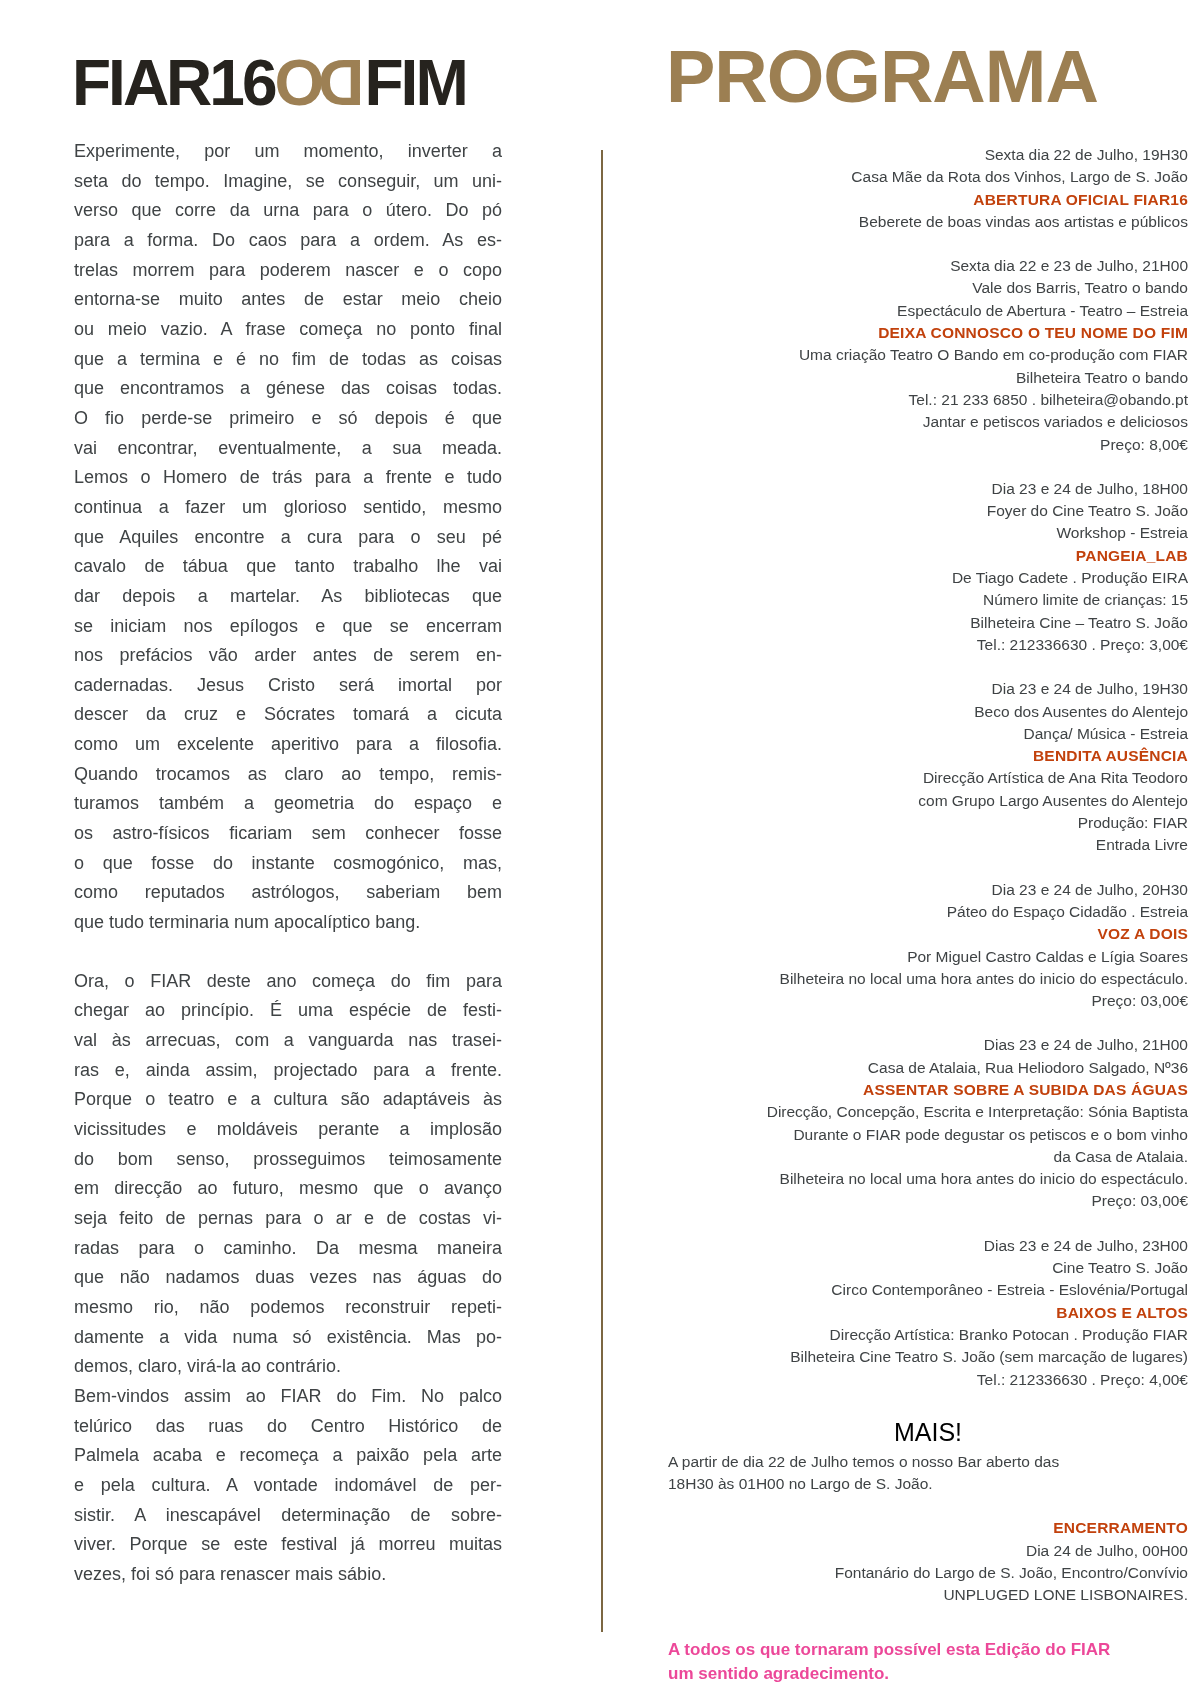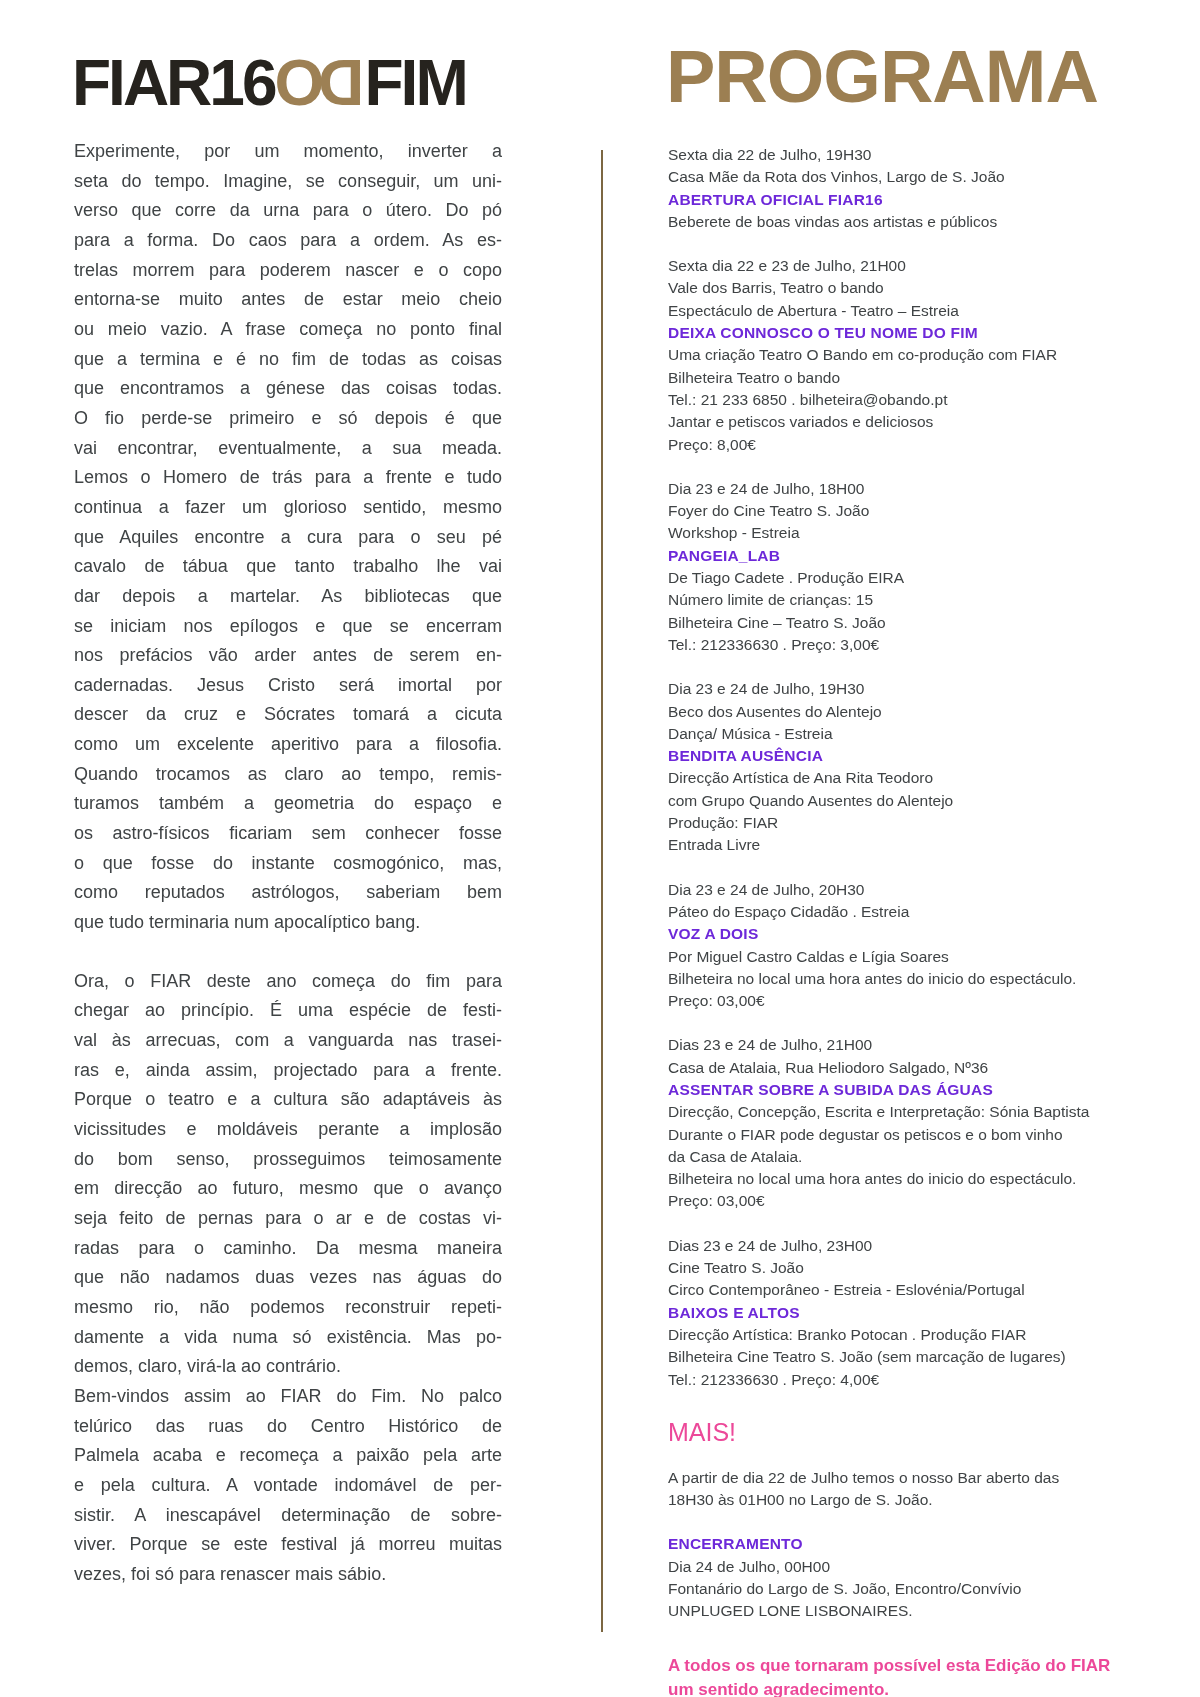--- a/index.html
+++ b/index.html
@@ -31,25 +31,25 @@
     font-size:18px;line-height:29.65px;color:#3f4345;
   }
   .intro-para.gap{margin-top:29px;}
   .jline{text-align:justify;text-align-last:justify;}
   .jline.last{text-align-last:left;}
   
   .program-col{
     position:absolute;left:668px;top:144px;width:520px;
     font-size:15.5px;line-height:22.3px;color:#3f4345;
   }
-  .event{margin-bottom:22px;}
+  .event{margin-bottom:22px;text-align:right;}
   .ev-line{white-space:nowrap;}
-  .ev-title{color:#6d28d9;font-weight:700;letter-spacing:0.2px;}
+  .ev-title{color:#c2410c;font-weight:700;letter-spacing:0.2px;}
   .mais{margin:26px 0 22px;}
-  .mais-heading{font-size:25px;line-height:30px;margin-bottom:20px;color:#ec4899;}
+  .mais-heading{font-size:25px;line-height:30px;margin-bottom:4px;color:#000000;text-align:center;}
   .thanks{margin-top:31px;font-weight:700;font-size:17px;line-height:24.5px;color:#ec4899;}
 </style>
 </head>
 <body>
 
 <div class="page">
 
   <div class="logo"><span>FIAR16</span><span class="gold">O</span><span class="gold mirrored">D</span><span>FIM</span></div>
 
   <h1 class="program-title">PROGRAMA</h1>
@@ -141,21 +141,21 @@
           <div class="ev-line">Número limite de crianças: 15</div>
           <div class="ev-line">Bilheteira Cine – Teatro S. João</div>
           <div class="ev-line">Tel.: 212336630 . Preço: 3,00€</div>
         </div>
         <div class="event">
           <div class="ev-line">Dia 23 e 24 de Julho, 19H30</div>
           <div class="ev-line">Beco dos Ausentes do Alentejo</div>
           <div class="ev-line">Dança/ Música - Estreia</div>
           <div class="ev-line ev-title">BENDITA AUSÊNCIA</div>
           <div class="ev-line">Direcção Artística de Ana Rita Teodoro</div>
-          <div class="ev-line">com Grupo Quando Ausentes do Alentejo</div>
+          <div class="ev-line">com Grupo Largo Ausentes do Alentejo</div>
           <div class="ev-line">Produção: FIAR</div>
           <div class="ev-line">Entrada Livre</div>
         </div>
         <div class="event">
           <div class="ev-line">Dia 23 e 24 de Julho, 20H30</div>
           <div class="ev-line">Páteo do Espaço Cidadão . Estreia</div>
           <div class="ev-line ev-title">VOZ A DOIS</div>
           <div class="ev-line">Por Miguel Castro Caldas e Lígia Soares</div>
           <div class="ev-line">Bilheteira no local uma hora antes do inicio do espectáculo.</div>
           <div class="ev-line">Preço: 03,00€</div>

